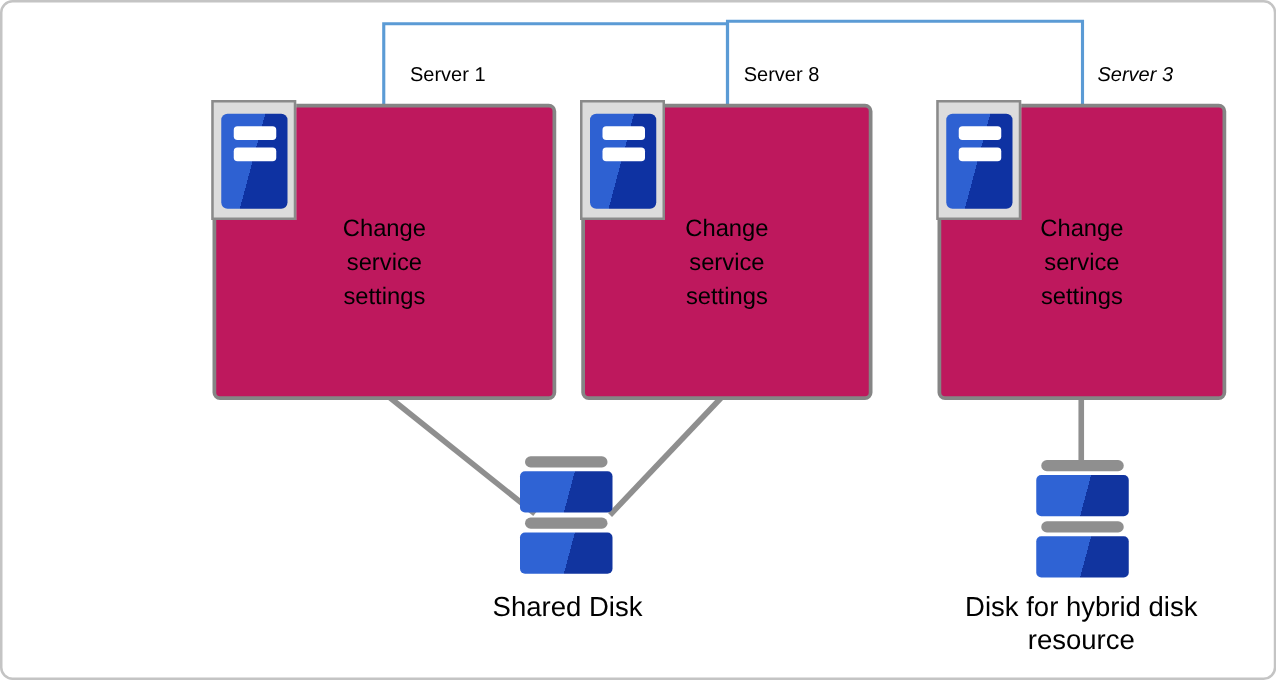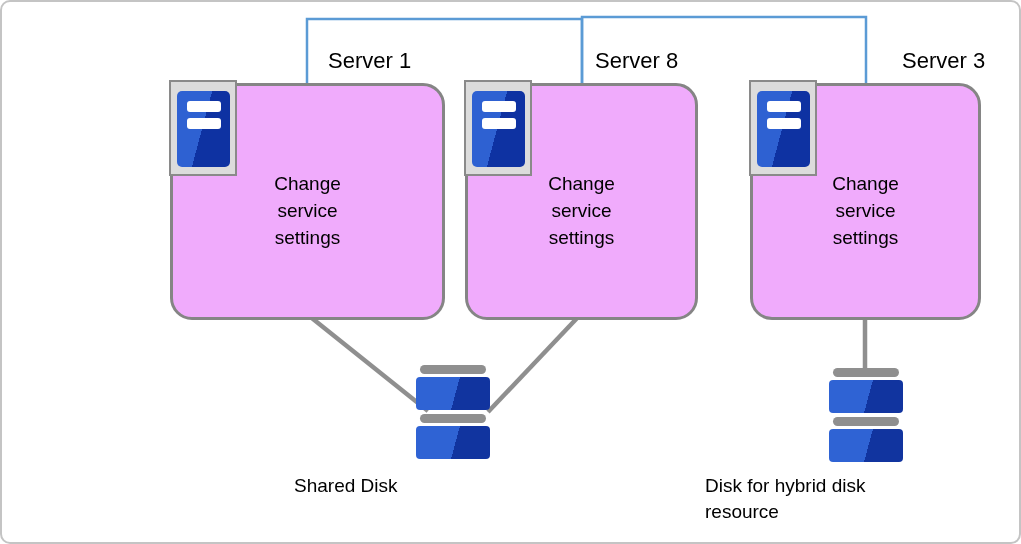--- a/index.html
+++ b/index.html
@@ -21,30 +21,30 @@
   .canvas{
     position:relative;width:1021px;height:544px;background:var(--bg);
     border:2px solid var(--outer-border);border-radius:10px;box-sizing:border-box;
     overflow:hidden;
   }
   .wires{position:absolute;left:0;top:0;width:1021px;height:544px;z-index:1;}
   .wires path.bus{stroke:var(--connector-blue);stroke-width:2.5;fill:none;}
   .wires path.disklink{stroke:var(--line-gray);stroke-width:4.5;fill:none;}
 
   .server-label{
-    position:absolute;top:49px;z-index:4;font-size:22px;line-height:19px;
+    position:absolute;top:49px;z-index:4;font-size:16px;line-height:19px;
     white-space:nowrap;
   }
   .lbl-s1{left:326px;}
   .lbl-s2{left:593px;}
-  .lbl-s3{left:900px;}
+  .lbl-s3{left:876px;font-style:italic;}
 
   .server-box{
-    position:absolute;top:81px;height:237px;background:#f0abfc;
-    border:3px solid var(--box-border);border-radius:22px;box-sizing:border-box;
+    position:absolute;top:81px;height:237px;background:#be185d;
+    border:3px solid var(--box-border);border-radius:6px;box-sizing:border-box;
     z-index:2;
   }
   .box-s1{left:168px;width:275px;}
   .box-s2{left:463px;width:233px;}
   .box-s3{left:748px;width:231px;}
 
   .server-body{
     position:absolute;left:0;right:0;top:84px;text-align:center;
     font-size:19px;line-height:27px;
   }
@@ -77,22 +77,22 @@
   .disk-icon .cap.c1{top:0;}
   .disk-icon .cap.c2{top:49px;}
   .disk-icon .platter{
     position:absolute;left:0;width:74px;height:33px;border-radius:4px;
     background:linear-gradient(105deg,var(--disk-blue-light) 53%,var(--disk-blue-dark) 53%);
   }
   .disk-icon .platter.p1{top:12px;}
   .disk-icon .platter.p2{top:61px;}
 
   .disk-label{
-    position:absolute;top:471px;width:320px;z-index:4;
-    font-size:19px;line-height:26px;
+    position:absolute;top:471px;width:320px;text-align:center;z-index:4;
+    font-size:22px;line-height:26px;
   }
   .dlbl-shared{left:292px;}
   .dlbl-single{left:703px;}
   .disk-label div{white-space:nowrap;}
 </style>
 </head>
 <body>
 
 <div class="canvas">
 

